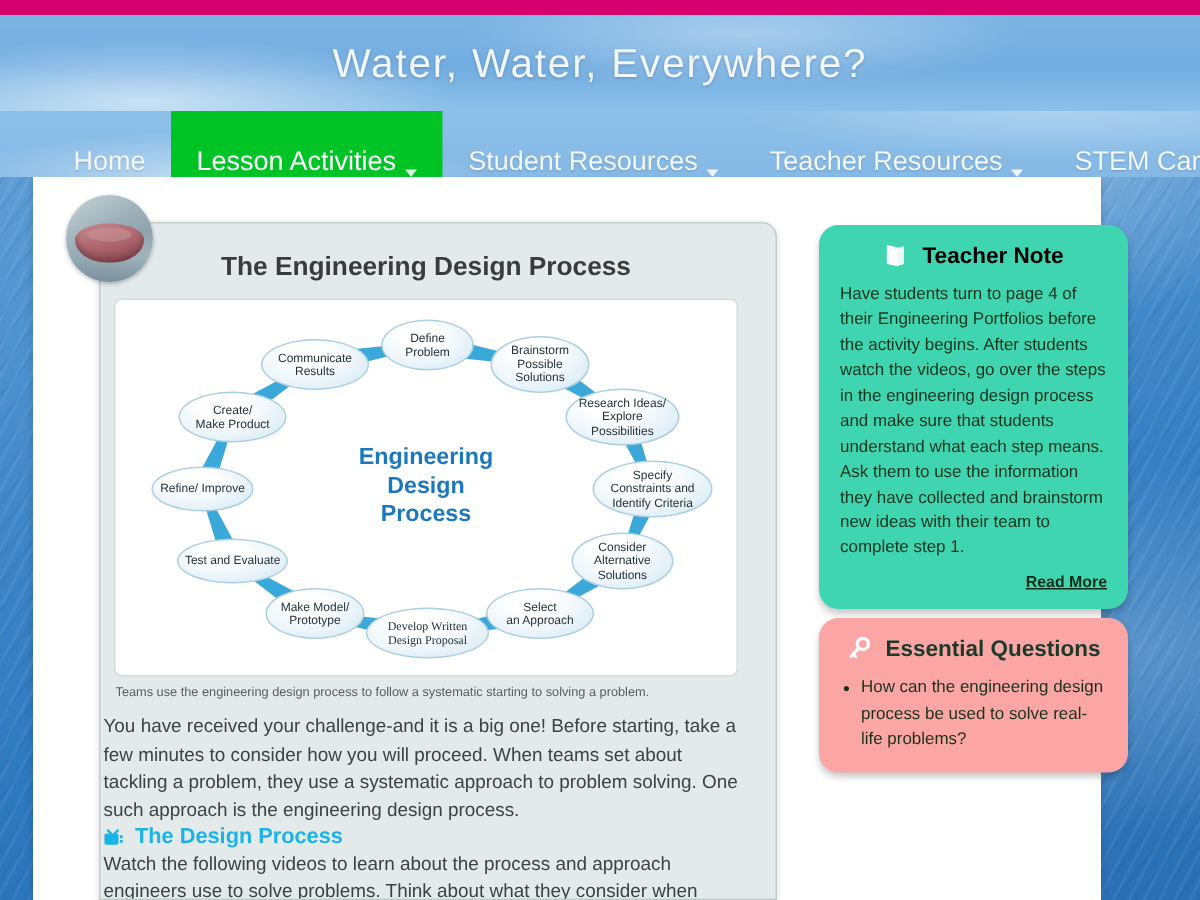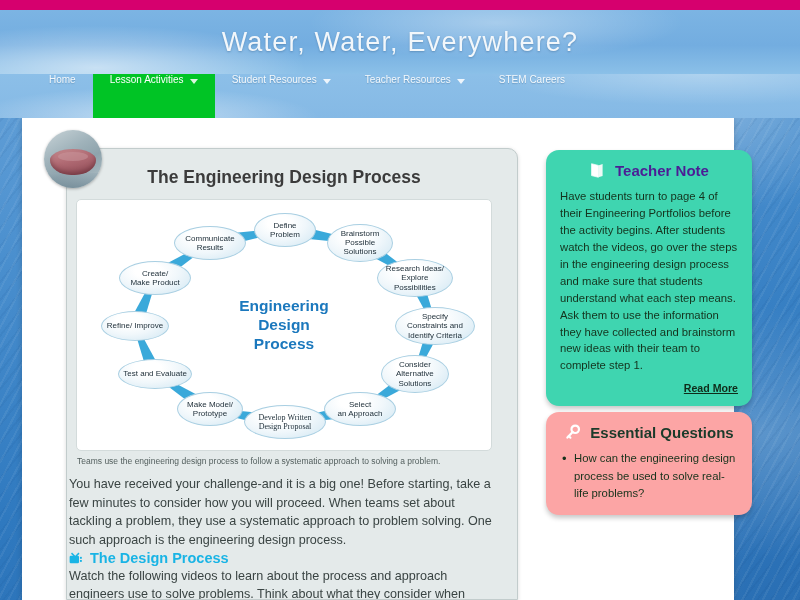--- a/index.html
+++ b/index.html
@@ -69,24 +69,24 @@
     width: 800px; height: 44px;
     background:
       radial-gradient(ellipse 250px 44px at 18% 100%, rgba(255,255,255,.5), transparent 70%),
       radial-gradient(ellipse 300px 44px at 88% 0%, rgba(255,255,255,.3), transparent 72%),
       linear-gradient(180deg, #8cbfe8 0%, #85b9e5 100%);
     display: flex; align-items: stretch;
     z-index: 5;
     padding-left: 32px;
   }
   .nav-item {
-    display: flex; align-items: flex-start;
+    display: flex; align-items: flex-end;
     padding: 0 17px;
     color: #f3f8fc;
-    font-size: 10px;
+    font-size: 18px;
     white-space: nowrap;
     text-shadow: 0 1px 1px rgba(40,80,120,.3);
     cursor: pointer;
     gap: 6px;
   }
   .nav-item.active {
     background: #00c425;
     text-shadow: none;
     color: #ffffff;
   }
@@ -239,21 +239,21 @@
   #essential-questions { top: 412px; left: 546px; background: #fca5a5; }
 
   .panel-head {
     display: flex; align-items: center; justify-content: center;
     gap: 9px;
     margin-bottom: 9px;
   }
   .panel-title {
     font-size: 15px;
     font-weight: bold;
-    color: #4c1d95;
+    color: #000000;
   }
   #essential-questions .panel-title { color: #1b3a2a; }
   .panel-body {
     font-size: 11.3px;
     line-height: 1.5;
     color: #14331d;
   }
   #read-more {
     display: block;
     text-align: right;
@@ -358,21 +358,21 @@
       <div style="position: absolute; left: 277.859px; top: 184.569px; width: 65.1854px; height: 14px; background: rgb(58, 169, 218); transform: rotate(147.381deg); clip-path: polygon(0px 0px, 100% 38%, 100% 62%, 0px 100%); z-index: 2;"></div>
       <div style="position: absolute; left: 207.453px; top: 208.569px; width: 76.0948px; height: 14px; background: rgb(58, 169, 218); transform: rotate(170.269deg); clip-path: polygon(0px 0px, 100% 38%, 100% 62%, 0px 100%); z-index: 2;"></div>
       <div style="position: absolute; left: 132.453px; top: 208.569px; width: 76.0948px; height: 14px; background: rgb(58, 169, 218); transform: rotate(-170.269deg); clip-path: polygon(0px 0px, 100% 38%, 100% 62%, 0px 100%); z-index: 2;"></div>
       <div style="position: absolute; left: 72.9554px; top: 184.569px; width: 65.1854px; height: 14px; background: rgb(58, 169, 218); transform: rotate(-147.381deg); clip-path: polygon(0px 0px, 100% 38%, 100% 62%, 0px 100%); z-index: 2;"></div>
       <div style="position: absolute; left: 42.0296px; top: 143px; width: 52.0371px; height: 14px; background: rgb(58, 169, 218); transform: rotate(-112.718deg); clip-path: polygon(0px 0px, 100% 38%, 100% 62%, 0px 100%); z-index: 2;"></div>
       <div style="position: absolute; left: 42.0296px; top: 95px; width: 52.0371px; height: 14px; background: rgb(58, 169, 218); transform: rotate(-67.2824deg); clip-path: polygon(0px 0px, 100% 38%, 100% 62%, 0px 100%); z-index: 2;"></div>
       <div style="position: absolute; left: 72.9554px; top: 53.4308px; width: 65.1854px; height: 14px; background: rgb(58, 169, 218); transform: rotate(-32.6192deg); clip-path: polygon(0px 0px, 100% 38%, 100% 62%, 0px 100%); z-index: 2;"></div>
       <div style="position: absolute; left: 132.453px; top: 29.4308px; width: 76.0948px; height: 14px; background: rgb(58, 169, 218); transform: rotate(-9.73086deg); clip-path: polygon(0px 0px, 100% 38%, 100% 62%, 0px 100%); z-index: 2;"></div>
     </div>
 
-  <div id="diagram-caption">Teams use the engineering design process to follow a systematic approach to solving a problem.</div>
+  <div id="diagram-caption">Teams use the engineering design process to follow a systematic starting to solving a problem.</div>
 
   <div id="body-copy">You have received your challenge-and it is a big one! Before starting, take a few minutes to consider how you will proceed. When teams set about tackling a problem, they use a systematic approach to problem solving. One such approach is the engineering design process.</div>
 
   <div id="section-head">
     <svg class="tv-icon" viewBox="0 0 24 20">
       <path d="M4 3 L9 8" stroke="#19b4e5" stroke-width="2.4" fill="none"></path>
       <path d="M16 3 L11 8" stroke="#19b4e5" stroke-width="2.4" fill="none"></path>
       <rect x="1" y="7" width="15" height="12" rx="2" fill="#19b4e5"></rect>
       <rect x="17.5" y="9" width="3" height="3" fill="#19b4e5"></rect>
       <rect x="17.5" y="14" width="3" height="3" fill="#19b4e5"></rect>

